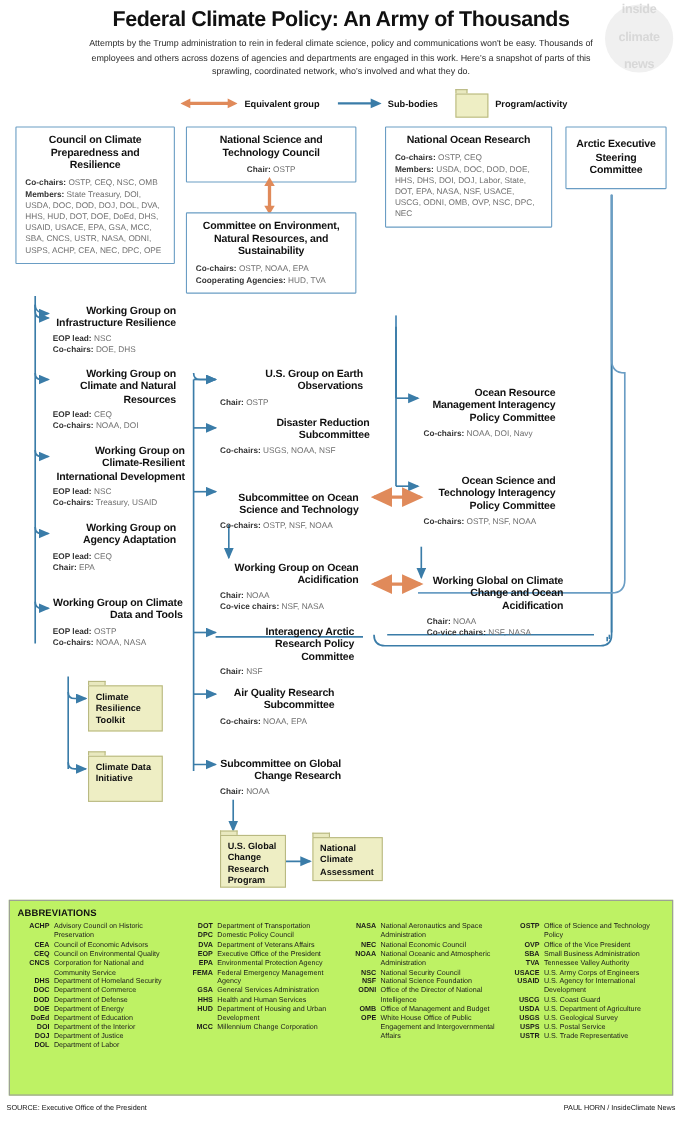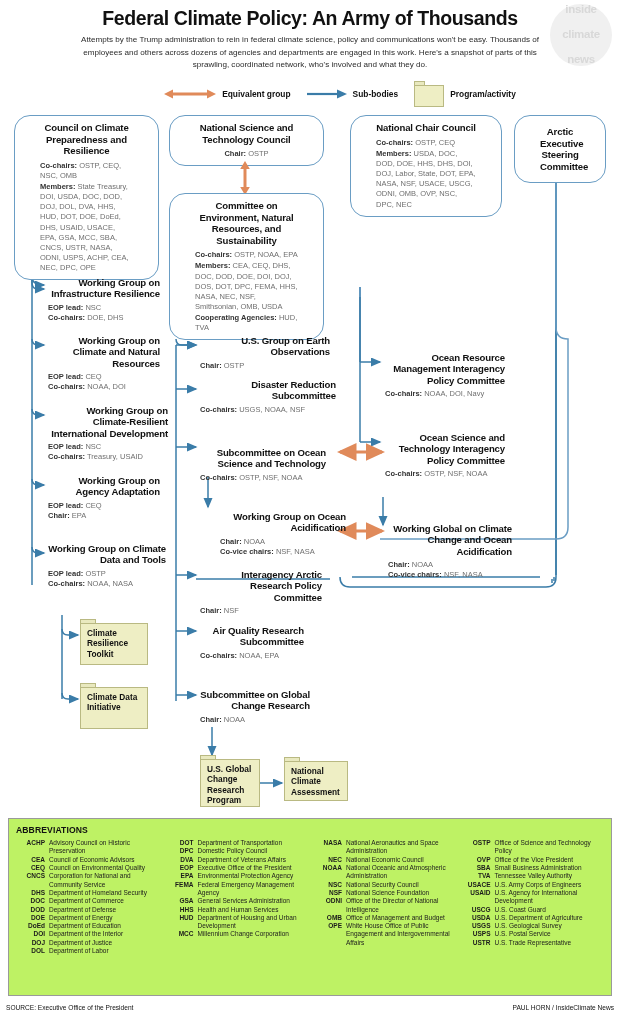--- a/index.html
+++ b/index.html
@@ -47,22 +47,22 @@
     position: absolute; left: 0; top: 3.5px; width: 30px; height: 22px;
     background: #eeeec4; border: 1px solid #b9b982;
   }
 
   
   .canvas { position: relative; width: 620px; height: 700px; }
   .canvas > * { position: absolute; }
 
   
   .obox {
-    border: 1.4px solid #6a9dc4; border-radius: 16px;
-    background: #fff; padding: 6px 25px;
+    border: 1.4px solid #6a9dc4; border-radius: 1px;
+    background: #fff; padding: 6px 8px;
   }
   .obox-title {
     font-size: 9.6px; font-weight: bold; text-align: center;
     color: #111; line-height: 1.2; letter-spacing: -0.15px;
   }
   .meta { font-size: 7.5px; line-height: 1.35; color: #6f6f6f; margin-top: 4px; }
   .meta b { color: #333; font-weight: bold; }
   .meta-row { margin-top: 1px; }
 
   
@@ -293,21 +293,20 @@
   <svg style="left:238px; top:54px;" width="14" height="34">
     <line x1="7" y1="5" x2="7" y2="29" stroke="#e08a5a" stroke-width="3"></line>
     <polygon points="7,0 2.2,8 11.8,8" fill="#e08a5a"></polygon>
     <polygon points="7,34 2.2,26 11.8,26" fill="#e08a5a"></polygon>
   </svg>
 
   <div class="obox" style="left:169px; top:86px; width:155px;">
     <div class="obox-title">Committee on Environment, Natural Resources, and Sustainability</div>
     <div class="meta">
       <div class="meta-row"><b>Co-chairs:</b> <span>OSTP, NOAA, EPA</span></div>
-      <div class="meta-row"><b>Members:</b> <span>CEA, CEQ, DHS, DOC, DOD, DOE, DOI, DOJ, DOS, DOT, DPC, FEMA, HHS, NASA, NEC, NSF, Smithsonian, OMB, USDA</span></div>
       <div class="meta-row"><b>Cooperating Agencies:</b> <span>HUD, TVA</span></div>
     </div>
   </div>
 
   <div class="node" style="left:200px; top:228px; width:130px;">
     <div class="node-title">U.S. Group on Earth Observations</div>
     <div class="node-meta">
       <div><b>Chair:</b> <span>OSTP</span></div>
     </div>
   </div>
@@ -319,21 +318,21 @@
     </div>
   </div>
 
   <div class="node" style="left:200px; top:340px; width:126px;">
     <div class="node-title">Subcommittee on Ocean Science and Technology</div>
     <div class="node-meta">
       <div><b>Co-chairs:</b> <span>OSTP, NSF, NOAA</span></div>
     </div>
   </div>
 
-  <div class="node" style="left:200px; top:404px; width:126px;margin-left:20px;">
+  <div class="node" style="left:200px; top:404px; width:126px;">
     <div class="node-title">Working Group on Ocean Acidification</div>
     <div class="node-meta">
       <div><b>Chair:</b> <span>NOAA</span></div>
       <div><b>Co-vice chairs:</b> <span>NSF, NASA</span></div>
     </div>
   </div>
 
   <div class="node" style="left:200px; top:462px; width:122px;">
     <div class="node-title">Interagency Arctic Research Policy Committee</div>
     <div class="node-meta">
@@ -361,21 +360,21 @@
     <span class="flabel">U.S. Global Change Research Program</span>
   </div>
 
   <div class="folder" style="left:284px; top:650px; width:64px; height:44px;">
     <span class="ftab"></span>
       <span class="fbody"></span>
     <span class="flabel">National Climate Assessment</span>
   </div>
 
   <div class="obox" style="left:350px; top:8px; width:152px;">
-    <div class="obox-title">National Chair Council</div>
+    <div class="obox-title">National Ocean Research</div>
     <div class="meta">
       <div class="meta-row"><b>Co-chairs:</b> <span>OSTP, CEQ</span></div>
       <div class="meta-row"><b>Members:</b> <span>USDA, DOC, DOD, DOE, HHS, DHS, DOI, DOJ, Labor, State, DOT, EPA, NASA, NSF, USACE, USCG, ODNI, OMB, OVP, NSC, DPC, NEC</span></div>
     </div>
   </div>
 
   <div class="node" style="left:385px; top:245px; width:120px;">
     <div class="node-title">Ocean Resource Management Interagency Policy Committee</div>
     <div class="node-meta">
       <div><b>Co-chairs:</b> <span>NOAA, DOI, Navy</span></div>

